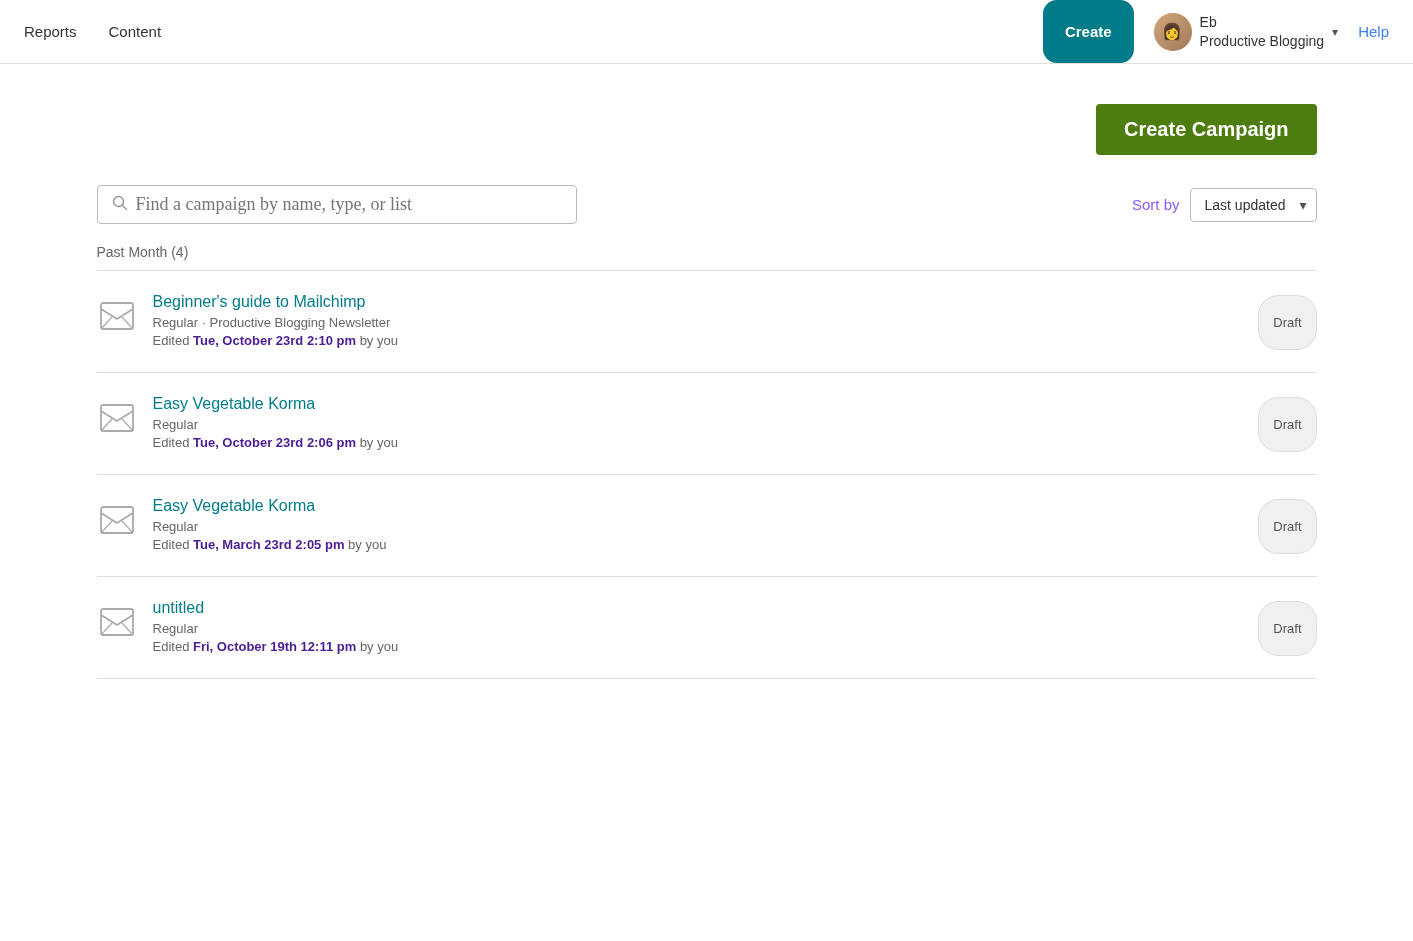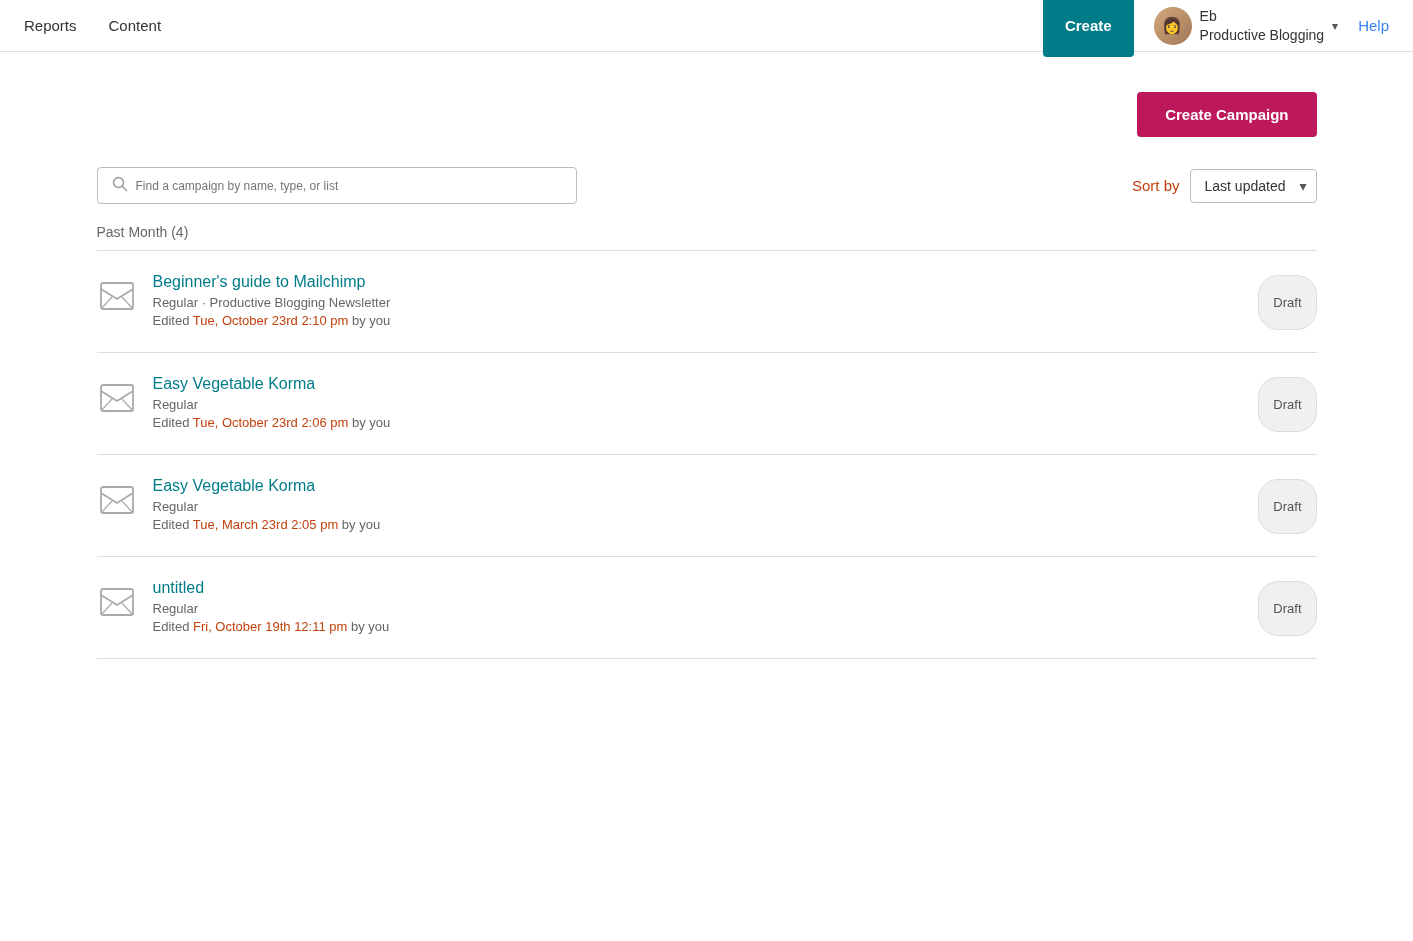--- a/index.html
+++ b/index.html
@@ -8,21 +8,21 @@
       background: #fff;
       color: #333;
       font-size: 14px;
     }
 
     
     .topnav {
       display: flex;
       align-items: center;
       padding: 0 24px;
-      height: 52px;
+      height: 64px;
       border-bottom: 1px solid #e0e0e0;
       background: #fff;
     }
     .topnav-left {
       display: flex;
       align-items: center;
       gap: 32px;
     }
     .nav-link {
       font-size: 15px;
@@ -33,21 +33,21 @@
     .topnav-right {
       margin-left: auto;
       display: flex;
       align-items: center;
       gap: 20px;
     }
     .create-btn {
       background: #007c89;
       color: #fff;
       border: none;
-      border-radius: 4px;
+      border-radius: 14px;
       padding: 23px 22px;
       font-size: 15px;
       font-weight: 600;
       cursor: pointer;
     }
     .user-area {
       display: flex;
       align-items: center;
       gap: 8px;
       cursor: pointer;
@@ -95,26 +95,26 @@
       padding: 0 40px;
     }
 
     
     .campaign-header {
       display: flex;
       justify-content: flex-end;
       padding: 40px 0 30px 0;
     }
     .create-campaign-btn {
-      background: #be185d;
+      background: #4d7c0f;
       color: #fff;
       border: none;
       border-radius: 4px;
       padding: 14px 28px;
-      font-size: 15px;
+      font-size: 20px;
       font-weight: 600;
       cursor: pointer;
     }
 
     
     .search-sort-row {
       display: flex;
       align-items: center;
       justify-content: space-between;
       margin-bottom: 20px;
@@ -128,33 +128,34 @@
       width: 480px;
       gap: 8px;
     }
     .search-icon-svg {
       color: #999;
       font-size: 15px;
     }
     .search-input {
       border: none;
       outline: none;
-      font-size: 12px;
+      font-size: 18px;
       color: #555;
       width: 100%;
       background: transparent;
+      font-family: Liberation Serif, serif;
     }
     .sort-area {
       display: flex;
       align-items: center;
       gap: 10px;
     }
     .sort-label {
       font-size: 15px;
-      color: #c2410c;
+      color: #8b5cf6;
       font-weight: 500;
       margin-left: 44px;
     }
     .sort-select {
       border: 1px solid #bbb;
       border-radius: 4px;
       padding: 8px 14px;
       font-size: 14px;
       color: #333;
       background: #fff;
@@ -219,22 +220,22 @@
     .campaign-meta {
       font-size: 13px;
       color: #666;
       margin-bottom: 3px;
     }
     .campaign-edit {
       font-size: 13px;
       color: #666;
     }
     .campaign-edit strong {
-      font-weight: 400;
-      color: #c2410c;
+      font-weight: 700;
+      color: #4c1d95;
       margin-top: 8px;
     }
     .draft-badge {
       display: inline-block;
       background: #f0f0f0;
       border: 1px solid #ddd;
       border-radius: 20px;
       padding: 19px 14px;
       font-size: 13px;
       color: #555;

